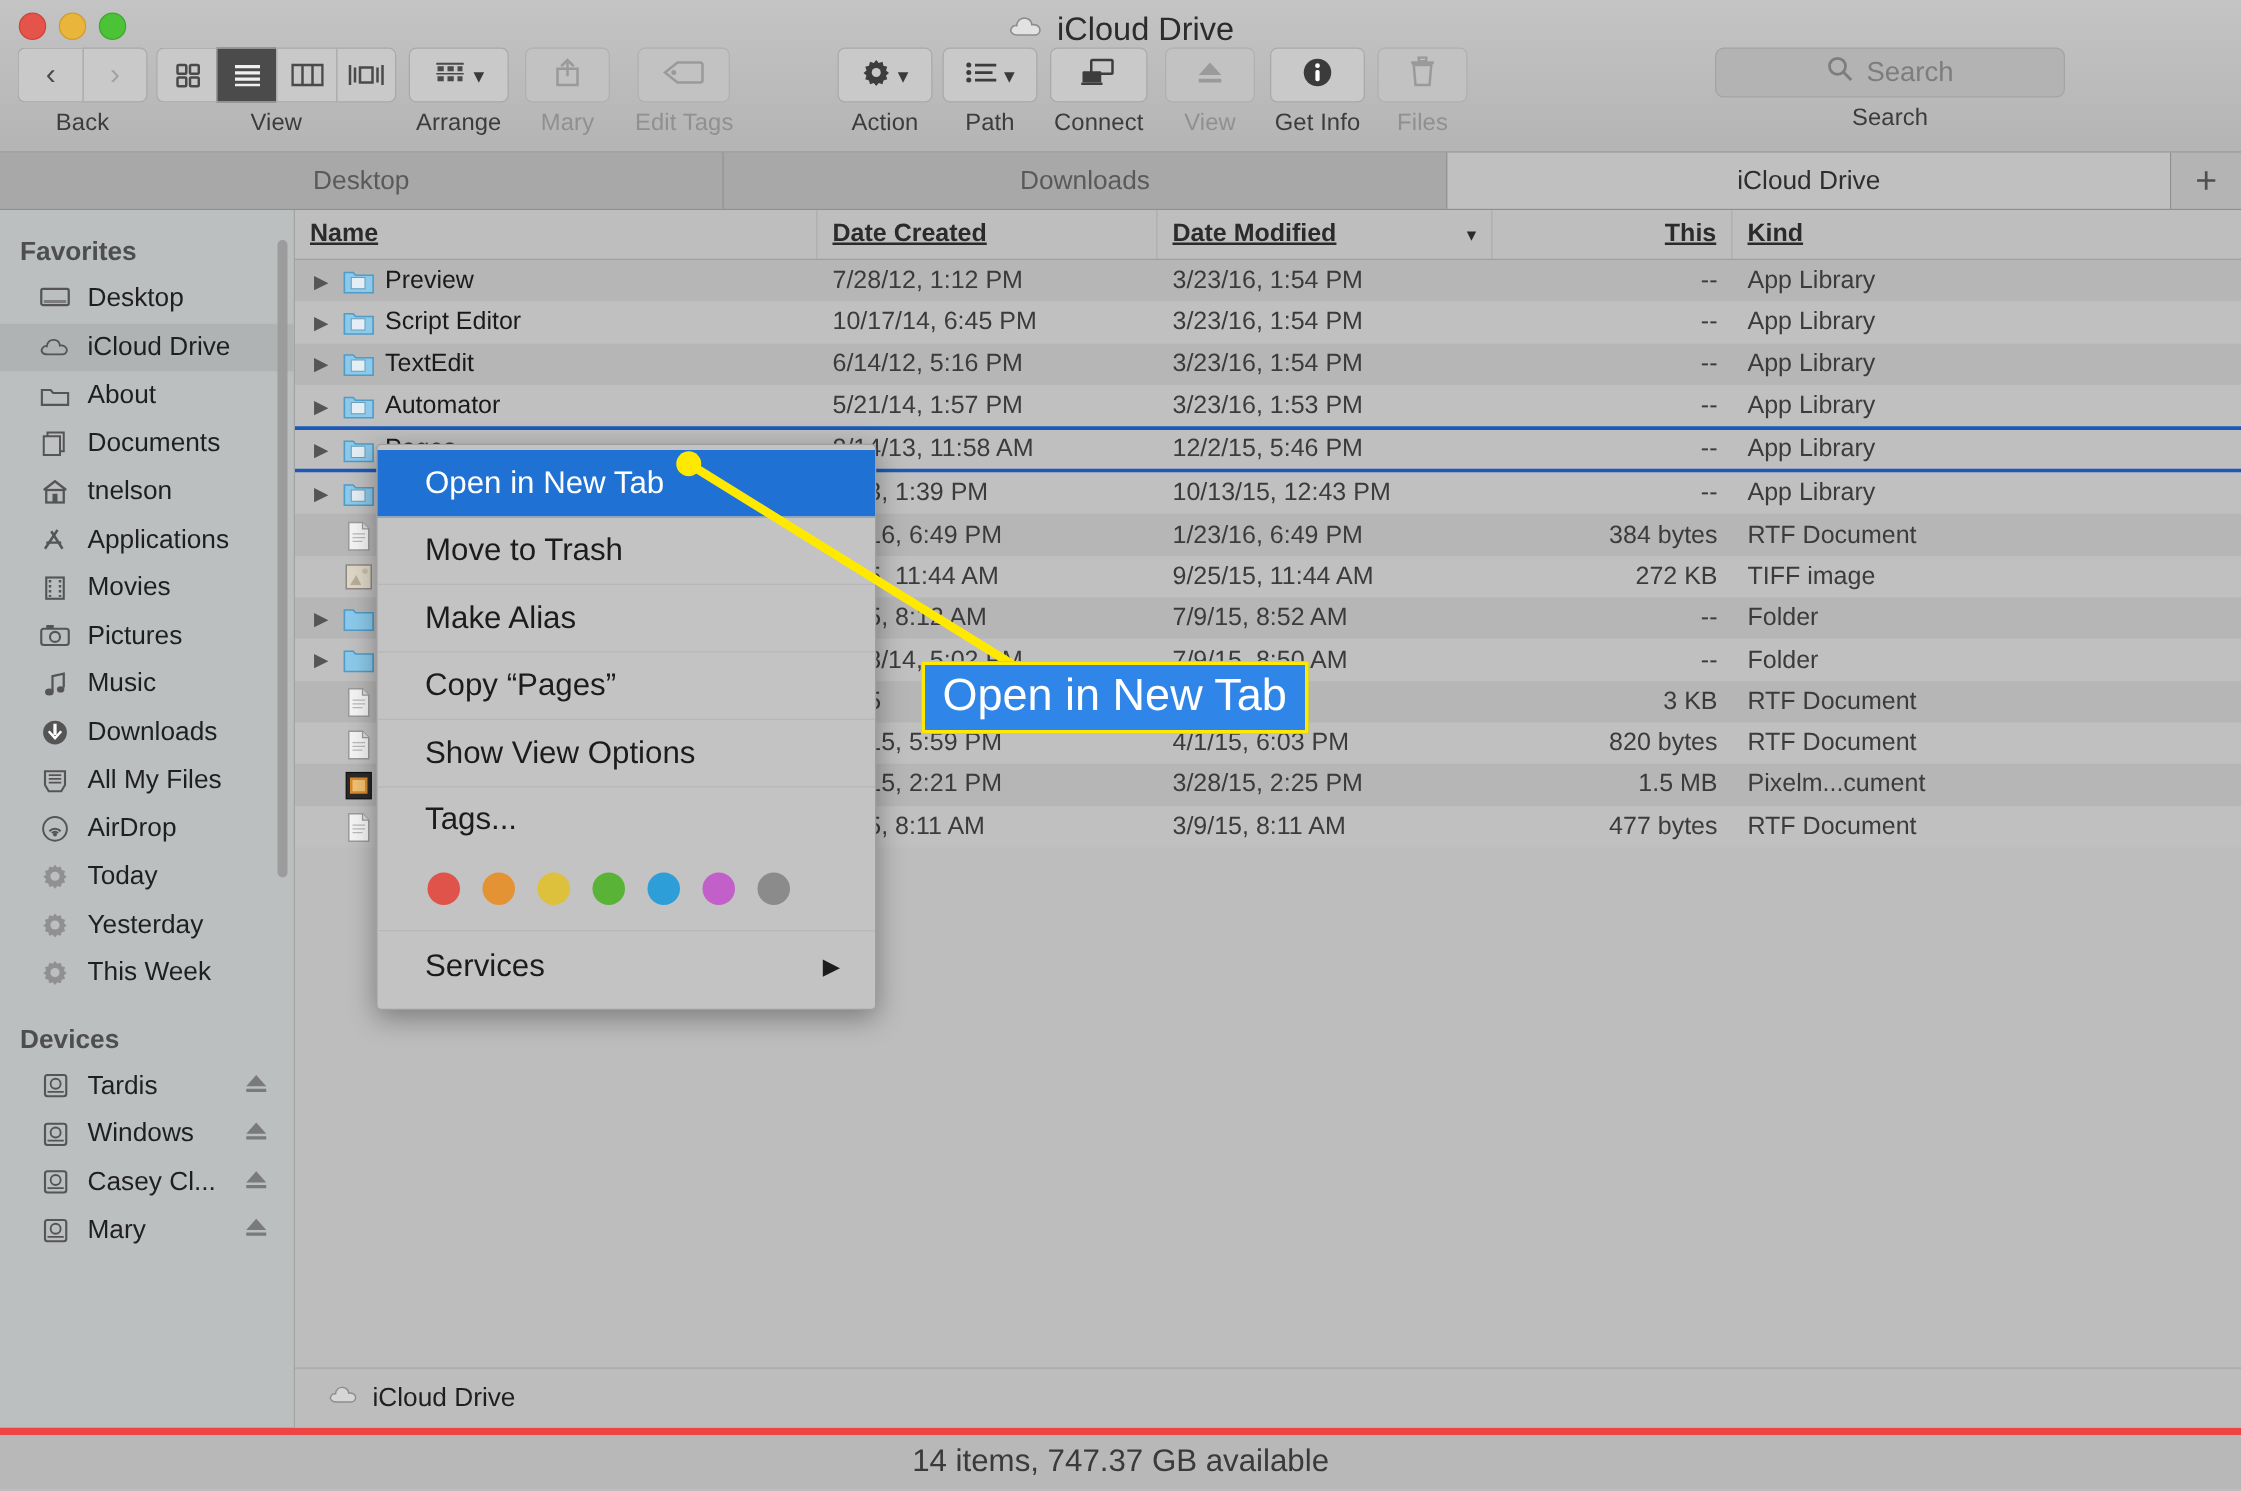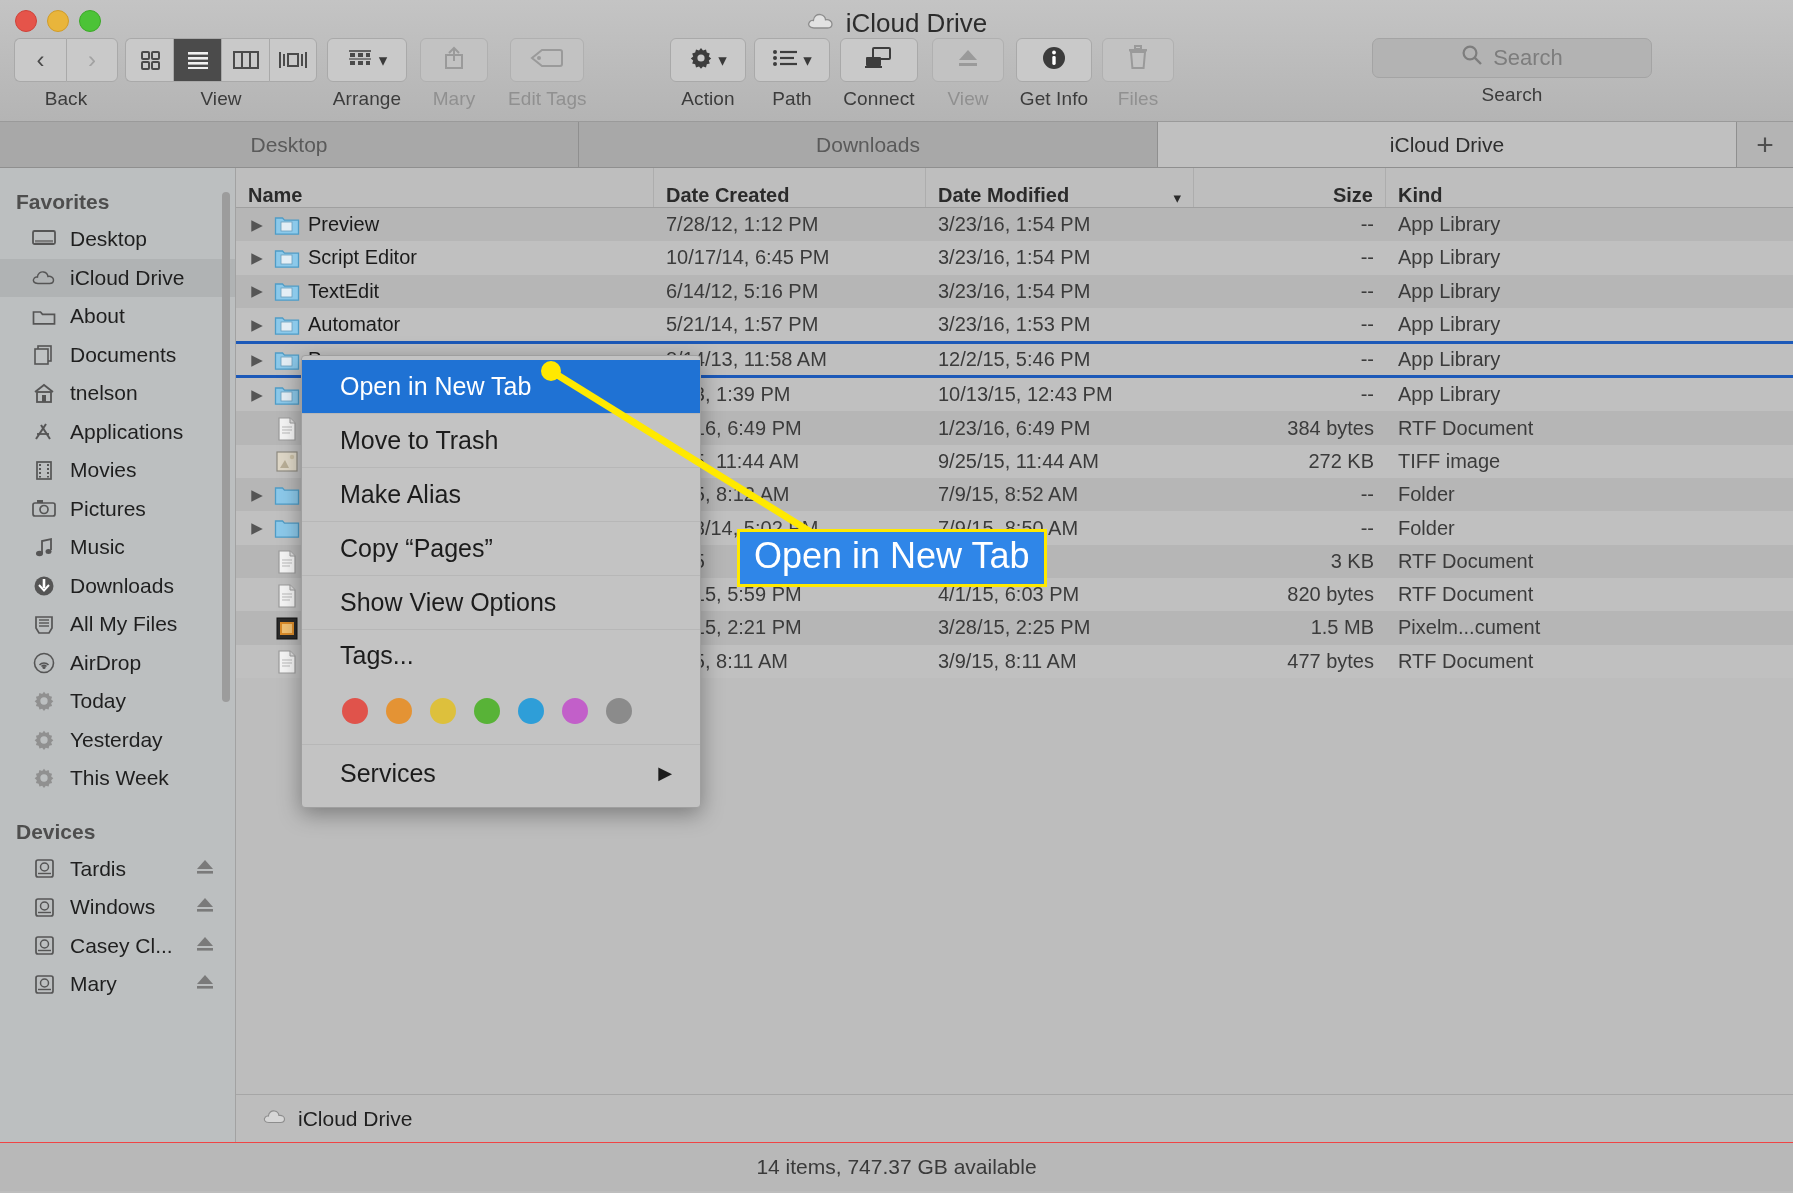--- a/index.html
+++ b/index.html
@@ -143,23 +143,24 @@
   
   .filepane { flex: 1; display: flex; flex-direction: column; background: #bdbdbd; position: relative; }
 
   .colhead {
     display: flex; height: 40px;
     background: #bebebe;
     border-bottom: 1px solid #a0a0a0;
     font-size: 20px; color: #2b2b2b; font-weight: bold;
   }
   .colhead > div {
-    display: flex; align-items: flex-end;
+    display: flex; align-items: center;
     border-right: 1px solid #adadad;
     padding: 0 12px;
+    text-decoration: underline;
   }
   .c-name { width: 418px; }
   .c-created { width: 272px; }
   .c-mod { width: 268px; position: relative; }
   .c-size { width: 192px; justify-content: flex-end; }
   .c-kind { flex: 1; border-right: none !important; }
   .sortmark { position: absolute; right: 12px; font-size: 15px; font-weight: normal; }
 
   .rows { position: relative; }
   .row {
@@ -190,23 +191,23 @@
     height: 48px;
     background: #bdbdbd;
     border-top: 1px solid #a6a6a6;
     display: flex; align-items: center; gap: 10px;
     padding-left: 26px;
     font-size: 21px; color: #1f1f1f;
   }
   .statusbar {
     height: 49px;
     background: #b8b8b8;
-    border-top: 1px solid #ef4444;
+    border-top: 6px solid #ef4444;
     display: flex; align-items: center; justify-content: center;
-    font-size: 21px; color: #3a3a3a;
+    font-size: 25px; color: #3a3a3a;
   }
 
   
   .ctxmenu {
     position: absolute;
     left: 301px; top: 355px;
     width: 400px;
     background: #c3c3c3;
     border: 1px solid #9f9f9f;
     border-radius: 4px;
@@ -697,21 +698,21 @@
             <span>Name</span>
           </div>
         <div class="c-created">
             <span>Date Created</span>
           </div>
         <div class="c-mod">
           <span>Date Modified</span>
           <span class="sortmark">▾</span>
         </div>
         <div class="c-size">
-            <span>Size</span>
+            <span>This</span>
           </div>
         <div class="c-kind">
             <span>Kind</span>
           </div>
       </div>
 
       <div class="rows" id="rows-root">
           <div class="row odd">
             <div class="r-name">
               <span class="disc">▶</span>

